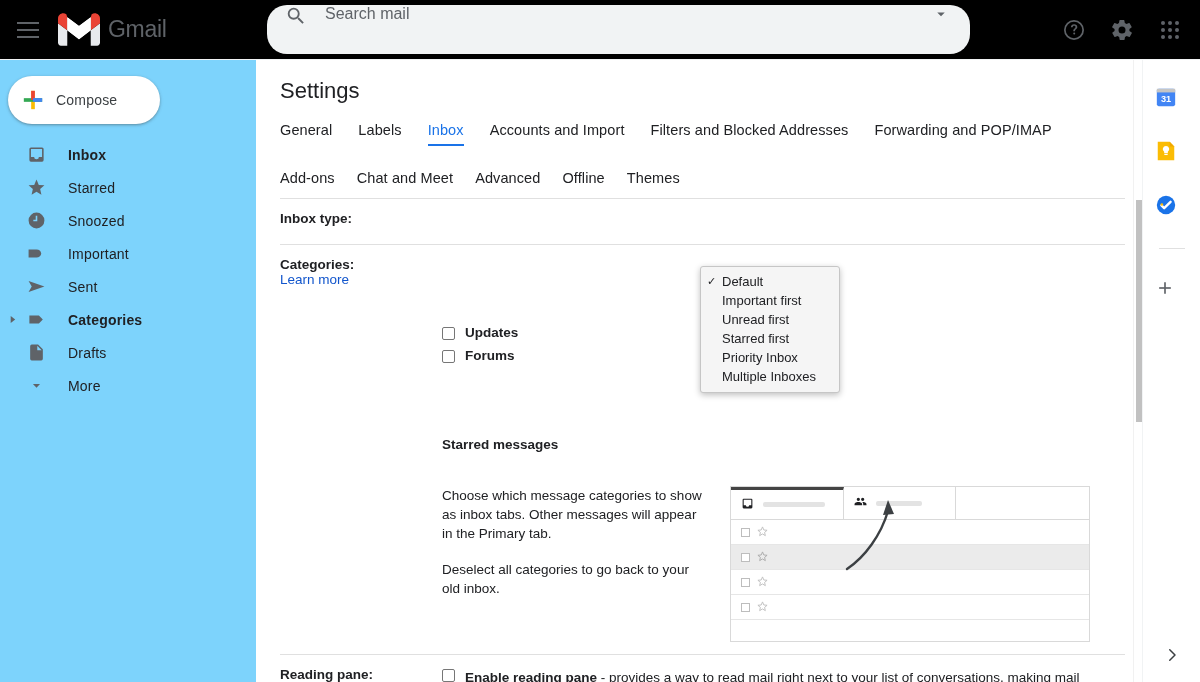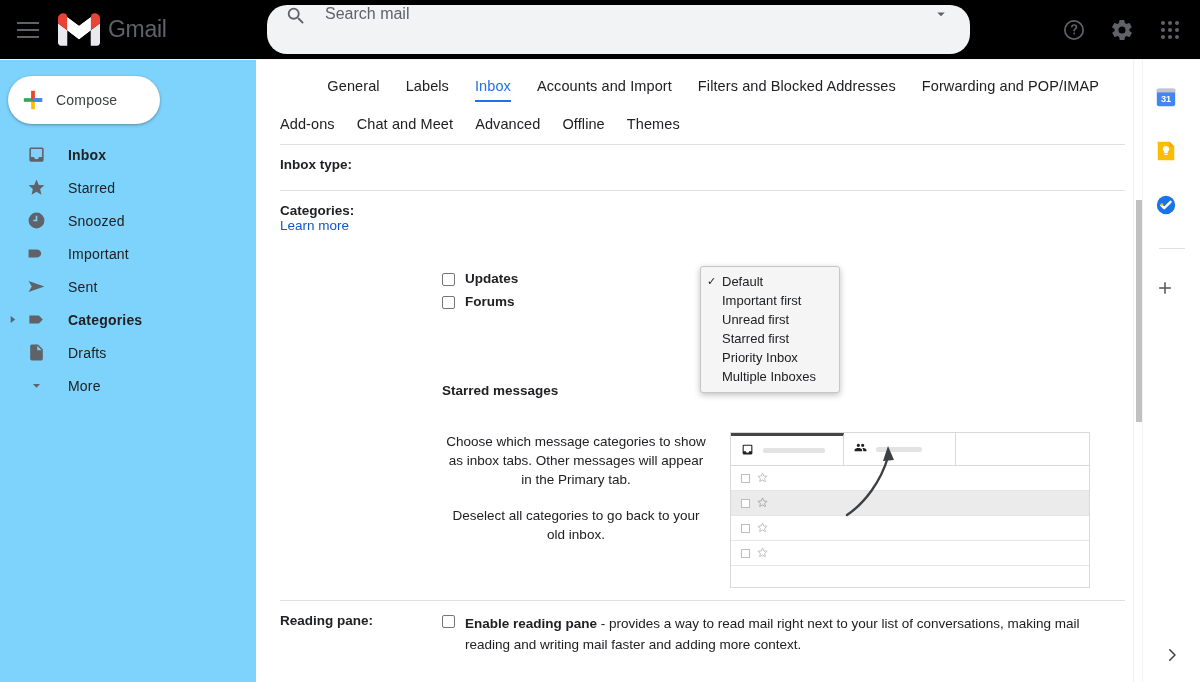--- a/index.html
+++ b/index.html
@@ -101,21 +101,21 @@
   }
   .page-title {
     font-size: 22px; color: #202124; font-weight: 400;
     margin: 18px 0 0 24px; letter-spacing: 0;
   }
   .tabs {
     margin: 14px 0 0 24px; width: 845px;
     border-bottom: 1px solid #e0e0e0; padding-bottom: 0;
   }
   .tabrow { display: flex; align-items: flex-end; }
-  .tabrow.r1 { margin-bottom: 10px; justify-content: flex-end; }
+  .tabrow.r1 { margin-bottom: 20px; }
   .tab {
     font-size: 14.5px; color: #202124; cursor: pointer;
     padding: 4px 0 6px 0; margin-right: 26px; white-space: nowrap;
     border-bottom: 2px solid transparent; letter-spacing: .1px;
   }
   .tab.active { color: #1a73e8; border-bottom-color: #1a73e8; }
   .tabrow.r2 { margin-top: 6px; padding-bottom: 4px; }
   .tabrow.r2 .tab { margin-right: 22px; }
 
   .content { position: relative; margin-left: 24px; width: 845px; }
@@ -141,21 +141,21 @@
   .chk.checked::after {
     content: ""; position: absolute; left: 3.5px; top: 0.5px;
     width: 4px; height: 8px; border: solid #fff;
     border-width: 0 2px 2px 0; transform: rotate(43deg);
   }
   .chk-label { font-size: 13.5px; font-weight: bold; color: #202124; }
   .grp-title { font-size: 13.5px; font-weight: bold; color: #202124; margin: 16px 0 8px 0; }
 
   .cat-desc-wrap { display: flex; margin-top: 34px; }
   .cat-desc { width: 268px; flex: 0 0 268px; font-size: 13.5px; color: #202124; line-height: 19px; }
-  .cat-desc p { margin: 0 0 17px 0; text-align: center; }
+  .cat-desc p { margin: 0 0 17px 0; }
   .cat-desc p:last-child { margin-bottom: 0; }
 
   .illus {
     width: 360px; height: 156px; flex: 0 0 360px; margin-left: 20px;
     border: 1px solid #d9d9d9; background: #fff; position: relative;
   }
   .ill-tabs { display: flex; height: 32px; }
   .ill-tab {
     border-right: 1px solid #d9d9d9; display: flex; align-items: center;
     position: relative; background: #fafafa;
@@ -382,20 +382,21 @@
           </svg>
       </span>
       <span class="nav-label">More</span>
     </div>
 
   </div>
 </div>
 
 <div class="main">
 
+  <div class="page-title">Settings</div>
 
   <div class="tabs">
     <div class="tabrow r1">
       <div class="tab">General</div>
       <div class="tab">Labels</div>
       <div class="tab active">Inbox</div>
       <div class="tab">Accounts and Import</div>
       <div class="tab">Filters and Blocked Addresses</div>
       <div class="tab">Forwarding and POP/IMAP</div>
     </div>

